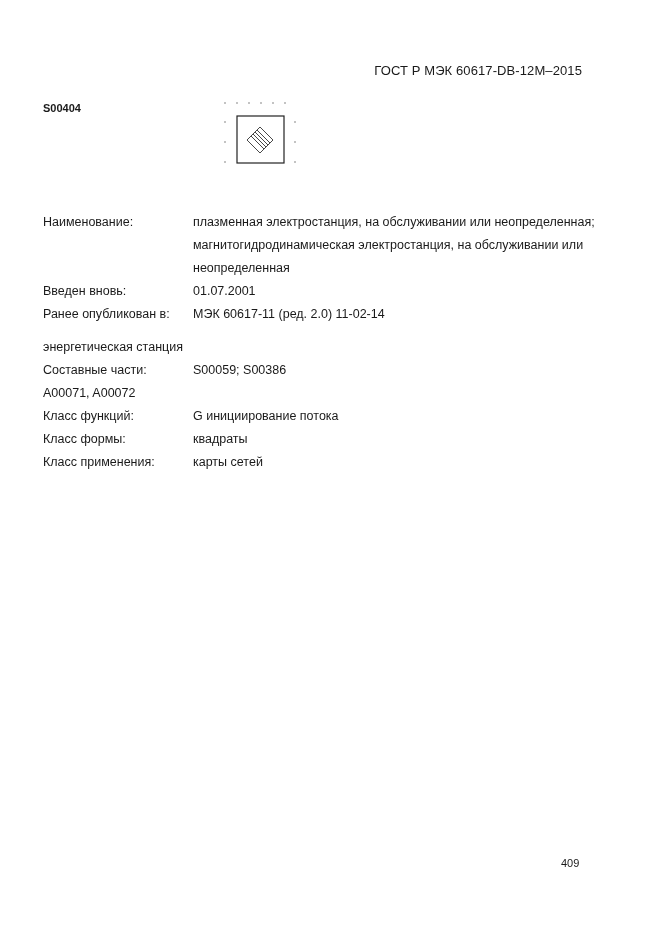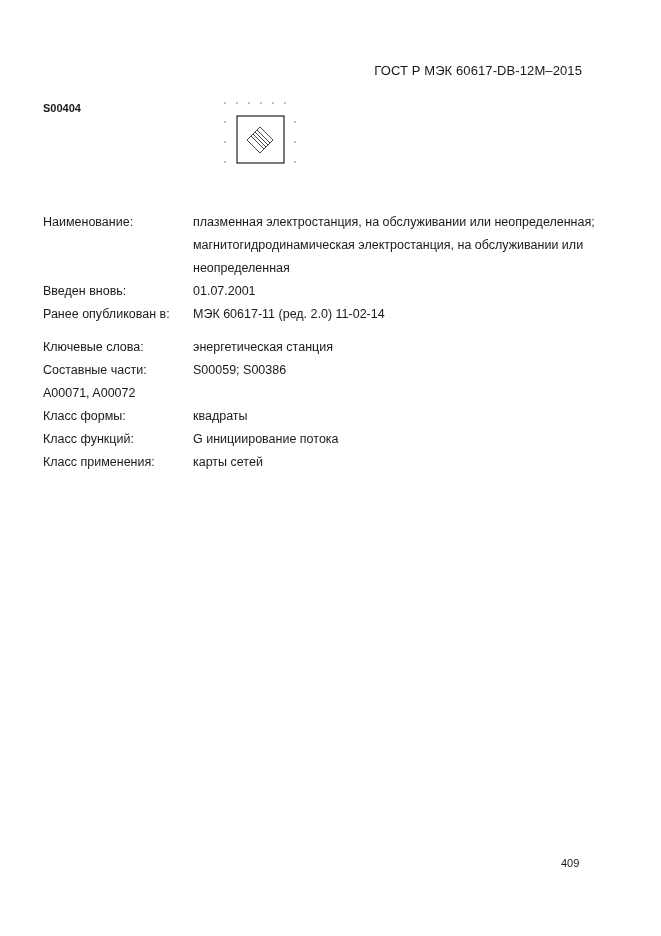--- a/index.html
+++ b/index.html
@@ -59,37 +59,36 @@
     <div class="value">01.07.2001</div>
   </div>
   <div class="row">
     <div class="label">Ранее опубликован в:</div>
     <div class="value">МЭК 60617-11 (ред. 2.0) 11-02-14</div>
   </div>
 
   <div class="gap"></div>
 
   <div class="row">
-    <div class="label">Ключевые слова:</div>
     <div class="value">энергетическая станция</div>
   </div>
   <div class="row">
     <div class="label">Составные части:</div>
     <div class="value">S00059; S00386</div>
   </div>
   <div class="row">
     <div class="value">A00071, A00072</div>
   </div>
   <div class="row">
+    <div class="label">Класс функций:</div>
+    <div class="value">G инициирование потока</div>
+  </div>
+  <div class="row">
     <div class="label">Класс формы:</div>
     <div class="value">квадраты</div>
-  </div>
-  <div class="row">
-    <div class="label">Класс функций:</div>
-    <div class="value">G инициирование потока</div>
   </div>
   <div class="row">
     <div class="label">Класс применения:</div>
     <div class="value">карты сетей</div>
   </div>
 </div>
 
 <div class="page-num">409</div>
 
 </body></html>

